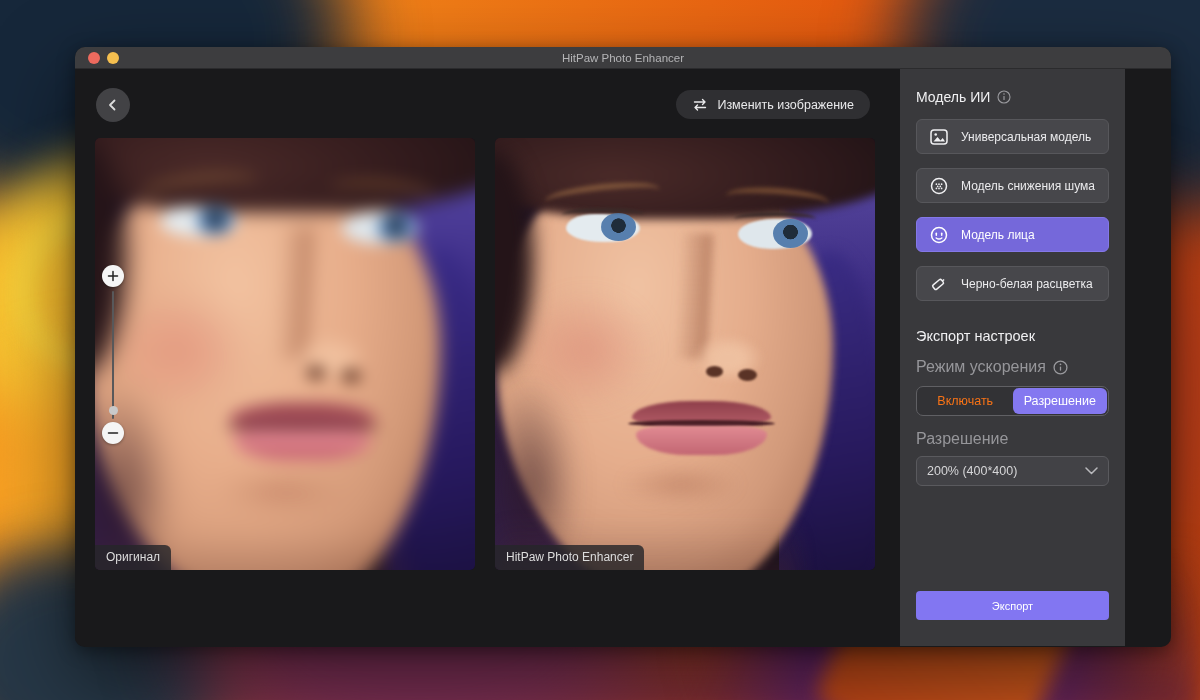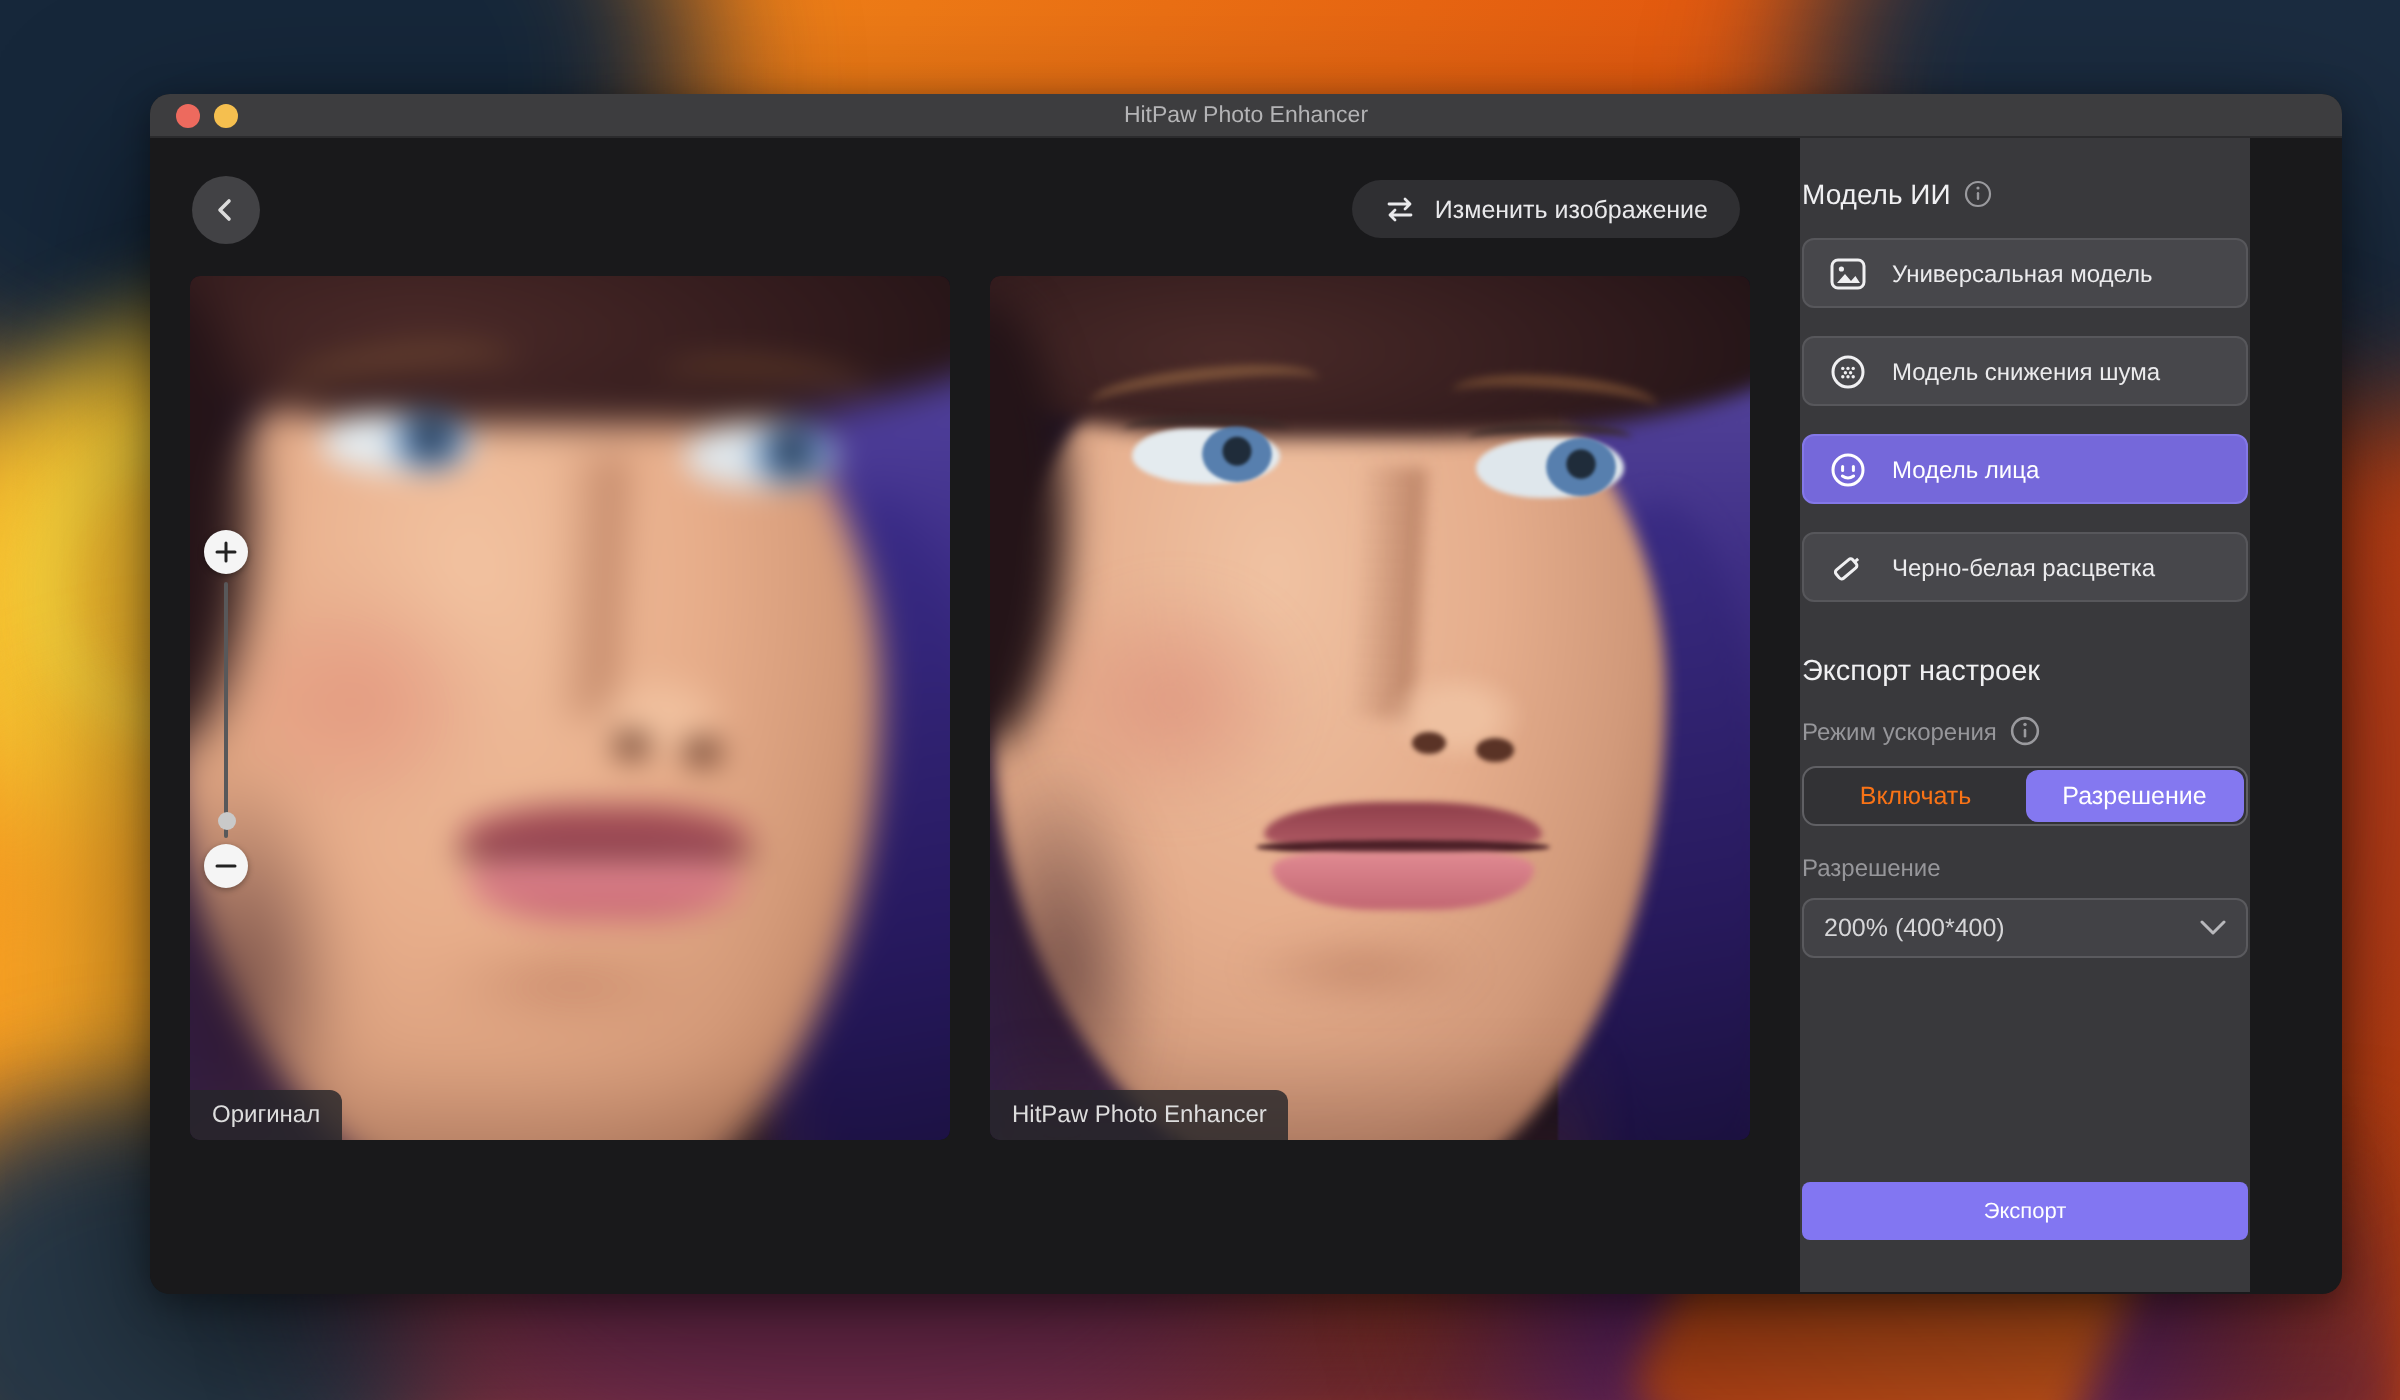--- a/index.html
+++ b/index.html
@@ -42,21 +42,21 @@
   .titlebar-title { position:absolute; left:0; right:0; top:0; height:22px;
     line-height:22px; text-align:center; font-size:11.5px; color:#b4b4b6; }
   .lights { position:absolute; left:13px; top:5px; display:flex; gap:7px; }
   .light { width:12px; height:12px; border-radius:50%; }
   .light-close { background:#ed6a5e; }
   .light-min { background:#f5bf4f; }
 
   .win-body { display:flex; height:577px; }
   .main { position:relative; width:825px; background:#19191b; }
   .sidebar { width:225px; background:#39393c; display:flex; flex-direction:column;
-    padding:20px 1px 26px; }
+    padding:20px 16px 26px; }
 
   
   .back-btn { position:absolute; left:21px; top:19px; width:34px; height:34px;
     border-radius:50%; background:#424245; display:flex; align-items:center;
     justify-content:center; cursor:pointer; }
   .change-btn { position:absolute; right:30px; top:21px; height:29px; border-radius:15px;
     background:#2f2f32; display:flex; align-items:center; gap:9px; padding:0 16px;
     font-size:12.5px; color:#e9e9eb; cursor:pointer; }
 
   
@@ -145,21 +145,21 @@
 
   
   .side-h { display:flex; align-items:center; gap:7px; color:#f0f0f2; font-size:14px; }
   .info-badge { display:inline-flex; }
   .model-btn { margin-top:14px; height:35px; border-radius:6px; background:#47474b;
     border:1px solid #57575b; display:flex; align-items:center; gap:12px;
     padding:0 12px; color:#ebebed; font-size:12px; cursor:pointer; }
   .model-btn--active { background:#7568da; border-color:#8478e8; color:#ffffff; }
   .export-h { margin-top:27px; color:#f0f0f2; font-size:14.5px; }
   .sub-label { margin-top:14px; display:flex; align-items:center; gap:7px;
-    color:#96969a; font-size:12px; }
+    color:#96969a; font-size:16px; }
   .seg { margin-top:10px; height:30px; border:1px solid #606064; border-radius:7px;
     background:#323235; display:flex; padding:1px; }
   .seg-btn { flex:1; display:flex; align-items:center; justify-content:center;
     font-size:12.5px; color:#f97316; border-radius:6px; cursor:pointer; }
   .seg-btn--active { background:#8478f0; color:#ffffff; }
   .dropdown { margin-top:8px; height:30px; border:1px solid #5a5a5e; border-radius:6px;
     background:#424246; display:flex; align-items:center; justify-content:space-between;
     padding:0 10px; color:#d6d6d8; font-size:12.5px; cursor:pointer; }
   .export-btn { margin-top:auto; height:29px; border-radius:4px; background:#8276f2;
     color:#ffffff; font-size:11px; display:flex; align-items:center; justify-content:center;

